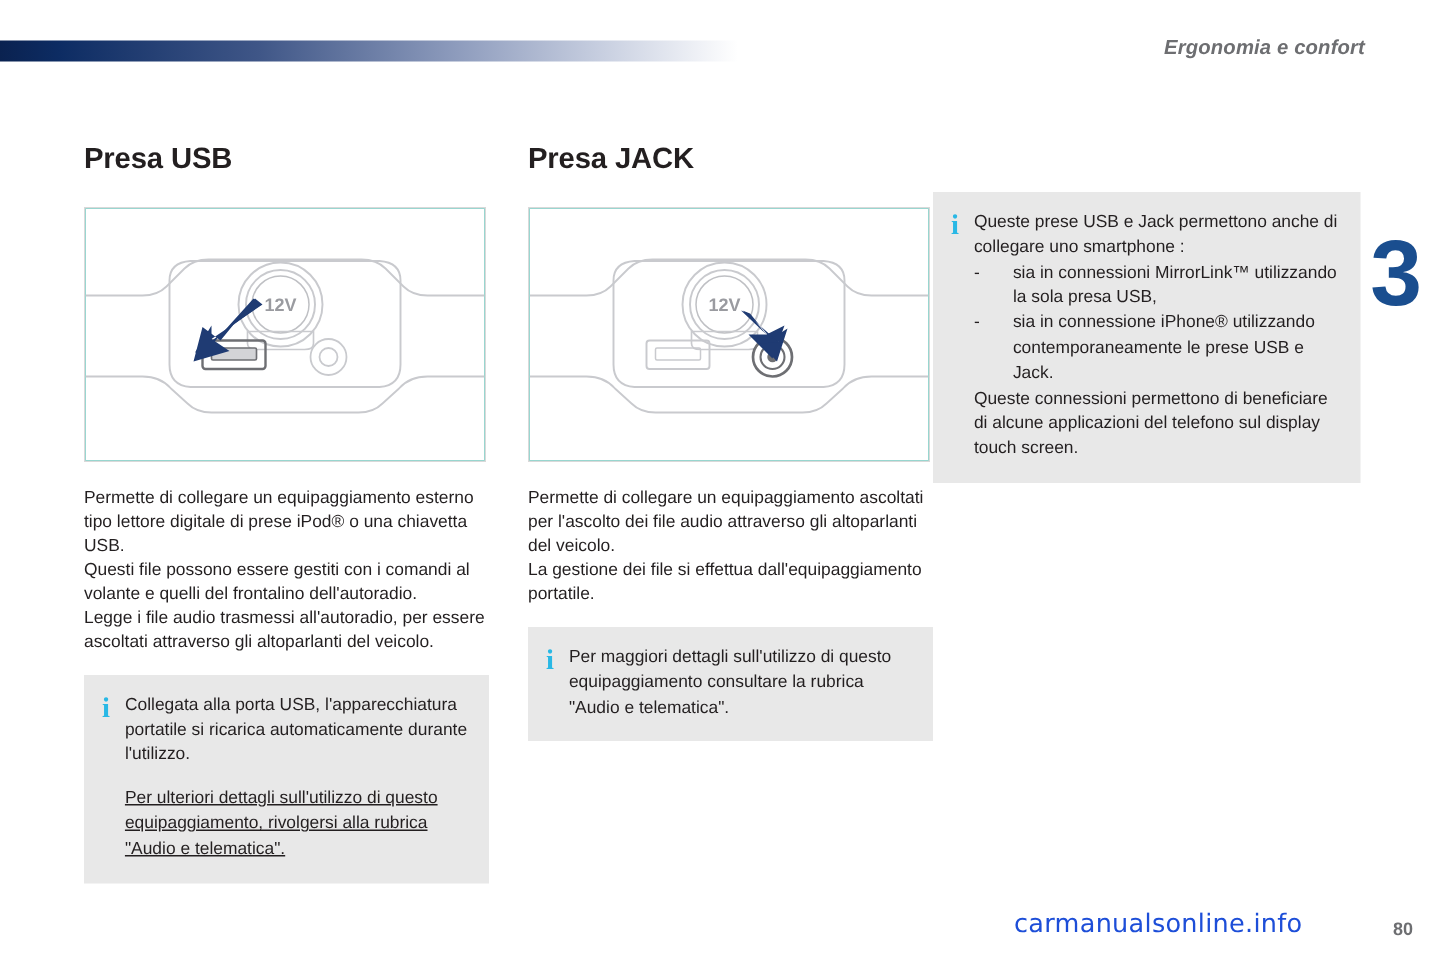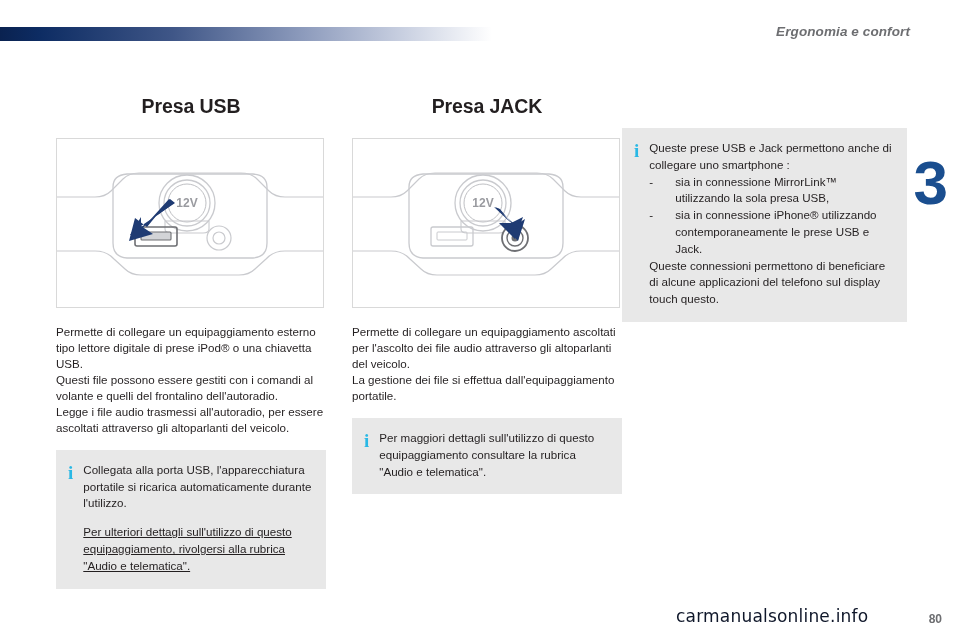--- a/index.html
+++ b/index.html
@@ -57,21 +57,20 @@
   .col-1 { left: 56px; }
   .col-2 { left: 352px; }
   .col-3 { left: 622px; width: 285px; }
 
   .col-title {
     font-size: 19.5px;
     font-weight: bold;
     color: #231f20;
     margin: 0 0 20px 0;
     letter-spacing: -0.1px;
-    text-align: center;
   }
 
   
   .figure {
     width: 268px;
     height: 170px;
     border: 1px solid #d9d9d9;
     box-sizing: border-box;
     background: #14b8a6;
     margin-bottom: 16px;
@@ -123,21 +122,21 @@
     flex: 0 0 26px;
   }
   .bullet-text { flex: 1 1 auto; }
 
   
   .watermark {
     position: absolute;
     left: 676px;
     top: 606px;
     font-size: 17px;
-    color: #0f172a;
+    color: #1d4ed8;
     letter-spacing: 0.2px;
     font-family: "DejaVu Sans", sans-serif;
   }
   .page-number {
     position: absolute;
     right: 18px;
     top: 612px;
     font-size: 12px;
     font-weight: bold;
     color: #6d6e71;
@@ -239,25 +238,25 @@
   </div>
 </div>
 
 <div class="col col-3" style="top:128px;">
   <div class="info-box">
     <span class="info-icon">i</span>
     <div class="info-body">
       <p>Queste prese USB e Jack permettono anche di collegare uno smartphone :</p>
       <div class="bullet-row" style="margin-top:0;">
         <span class="bullet-dash">-</span>
-        <span class="bullet-text">sia in connessione MirrorLink™ utilizzando la sola presa USB,</span>
+        <span class="bullet-text">sia in connessioni MirrorLink™ utilizzando la sola presa USB,</span>
       </div>
       <div class="bullet-row">
         <span class="bullet-dash">-</span>
         <span class="bullet-text">sia in connessione iPhone® utilizzando contemporaneamente le prese USB e Jack.</span>
       </div>
-      <p style="margin-top:0;">Queste connessioni permettono di beneficiare di alcune applicazioni del telefono sul display touch questo.</p>
+      <p style="margin-top:0;">Queste connessioni permettono di beneficiare di alcune applicazioni del telefono sul display touch screen.</p>
     </div>
   </div>
 </div>
 
 <div class="watermark">carmanualsonline.info</div>
 <div class="page-number">80</div>
 
 </body></html>

